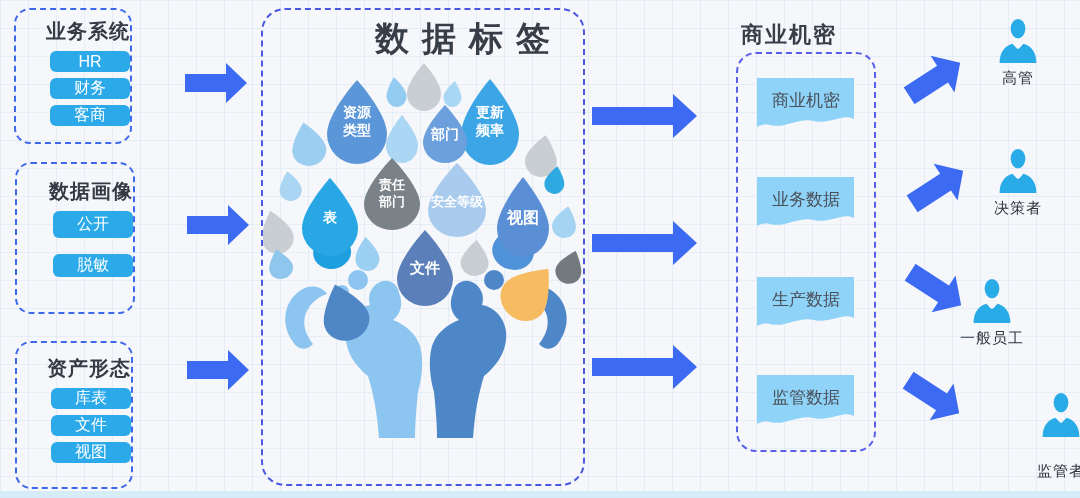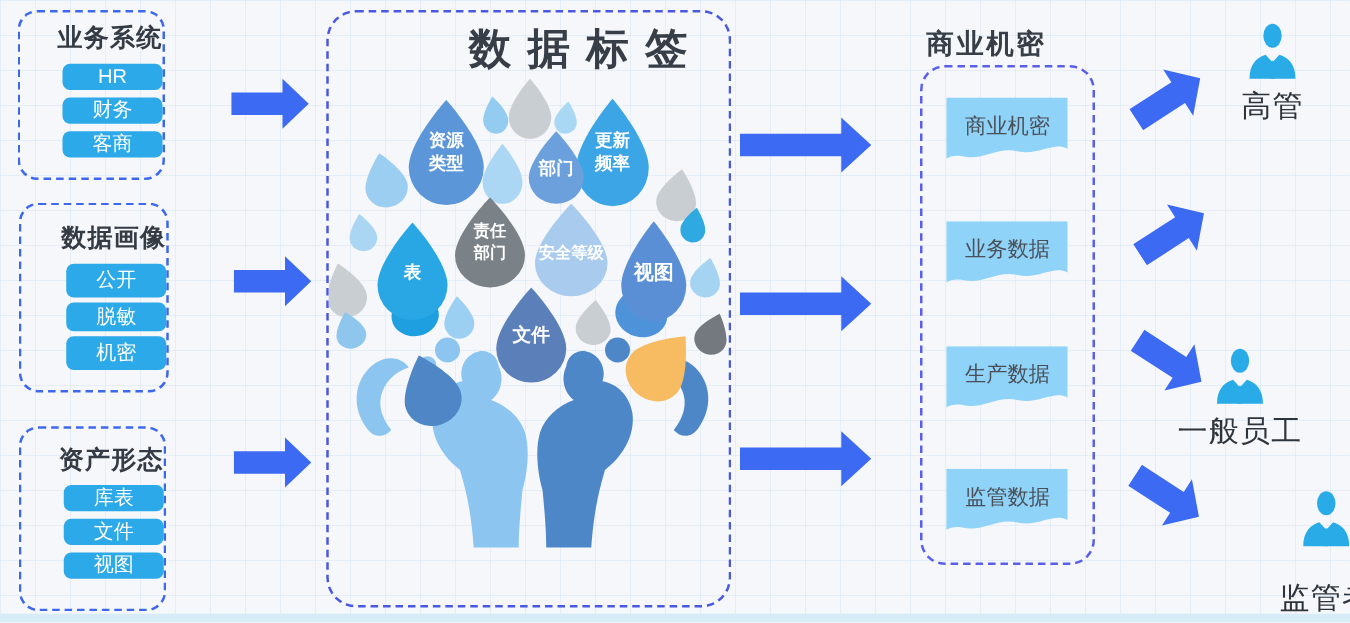--- a/index.html
+++ b/index.html
@@ -56,45 +56,44 @@
   .flag{position:absolute;left:19px;width:98px;height:52px;}
   .flag text{font-size:17px;font-weight:500;fill:#4a5059;}
 
   
   .arrow{fill:#3d6af2;}
   .rot-up{transform:rotate(-33deg);}
   .rot-down{transform:rotate(33deg);}
 
   
   .person{position:absolute;width:88px;display:flex;flex-direction:column;align-items:center;gap:5px;}
-  .person-label{font-size:24px;font-weight:500;color:#2e343b;letter-spacing:1px;white-space:nowrap;}
+  .person-label{font-size:15px;font-weight:500;color:#2e343b;letter-spacing:1px;white-space:nowrap;}
 
   
   .drop-text{fill:#ffffff;font-weight:600;text-anchor:middle;}
 </style>
 </head>
 <body>
 
 <div class="canvas">
 
   <div class="panel" style="left:14px;top:8px;width:118px;height:136px;">
     <div class="panel-title">业务系统</div>
     <div class="pills">
       <div class="pill">HR</div>
       <div class="pill">财务</div>
       <div class="pill">客商</div>
     </div>
   </div>
 
   <div class="panel" style="left:15px;top:162px;width:120px;height:152px;">
     <div class="panel-title" style="margin-top:6px;">数据画像</div>
-    <div class="pills" style="gap:4px;">
+    <div class="pills" style="gap:16px;">
       <div class="pill" style="height:27px;">公开</div>
       <div class="pill" style="height:23px;">脱敏</div>
-      <div class="pill" style="height:27px;">机密</div>
     </div>
   </div>
 
   <div class="panel" style="left:15px;top:341px;width:118px;height:148px;">
     <div class="panel-title" style="margin-top:4px;">资产形态</div>
     <div class="pills">
       <div class="pill">库表</div>
       <div class="pill">文件</div>
       <div class="pill">视图</div>
     </div>
@@ -224,20 +223,30 @@
     <svg width="46" height="46" viewBox="0 0 100 100">
       <g fill="#29abe8">
         <ellipse cx="50" cy="23" rx="16" ry="21"></ellipse>
         <path d="M10,98 C10,73 22,61 38,56 L50,69 L62,56 C78,61 90,73 90,98 Z"></path>
         <path d="M50,66 L43,73 L47,98 L53,98 L57,73 Z"></path>
       </g>
     </svg>
     <div class="person-label">高管</div>
   </div>
 
+  <div class="person" style="left:974px;top:148px;">
+    <svg width="46" height="46" viewBox="0 0 100 100">
+      <g fill="#29abe8">
+        <ellipse cx="50" cy="23" rx="16" ry="21"></ellipse>
+        <path d="M10,98 C10,73 22,61 38,56 L50,69 L62,56 C78,61 90,73 90,98 Z"></path>
+        <path d="M50,66 L43,73 L47,98 L53,98 L57,73 Z"></path>
+      </g>
+    </svg>
+    <div class="person-label">决策者</div>
+  </div>
 
   <div class="person" style="left:948px;top:278px;">
     <svg width="46" height="46" viewBox="0 0 100 100">
       <g fill="#29abe8">
         <ellipse cx="50" cy="23" rx="16" ry="21"></ellipse>
         <path d="M10,98 C10,73 22,61 38,56 L50,69 L62,56 C78,61 90,73 90,98 Z"></path>
         <path d="M50,66 L43,73 L47,98 L53,98 L57,73 Z"></path>
       </g>
     </svg>
     <div class="person-label">一般员工</div>

